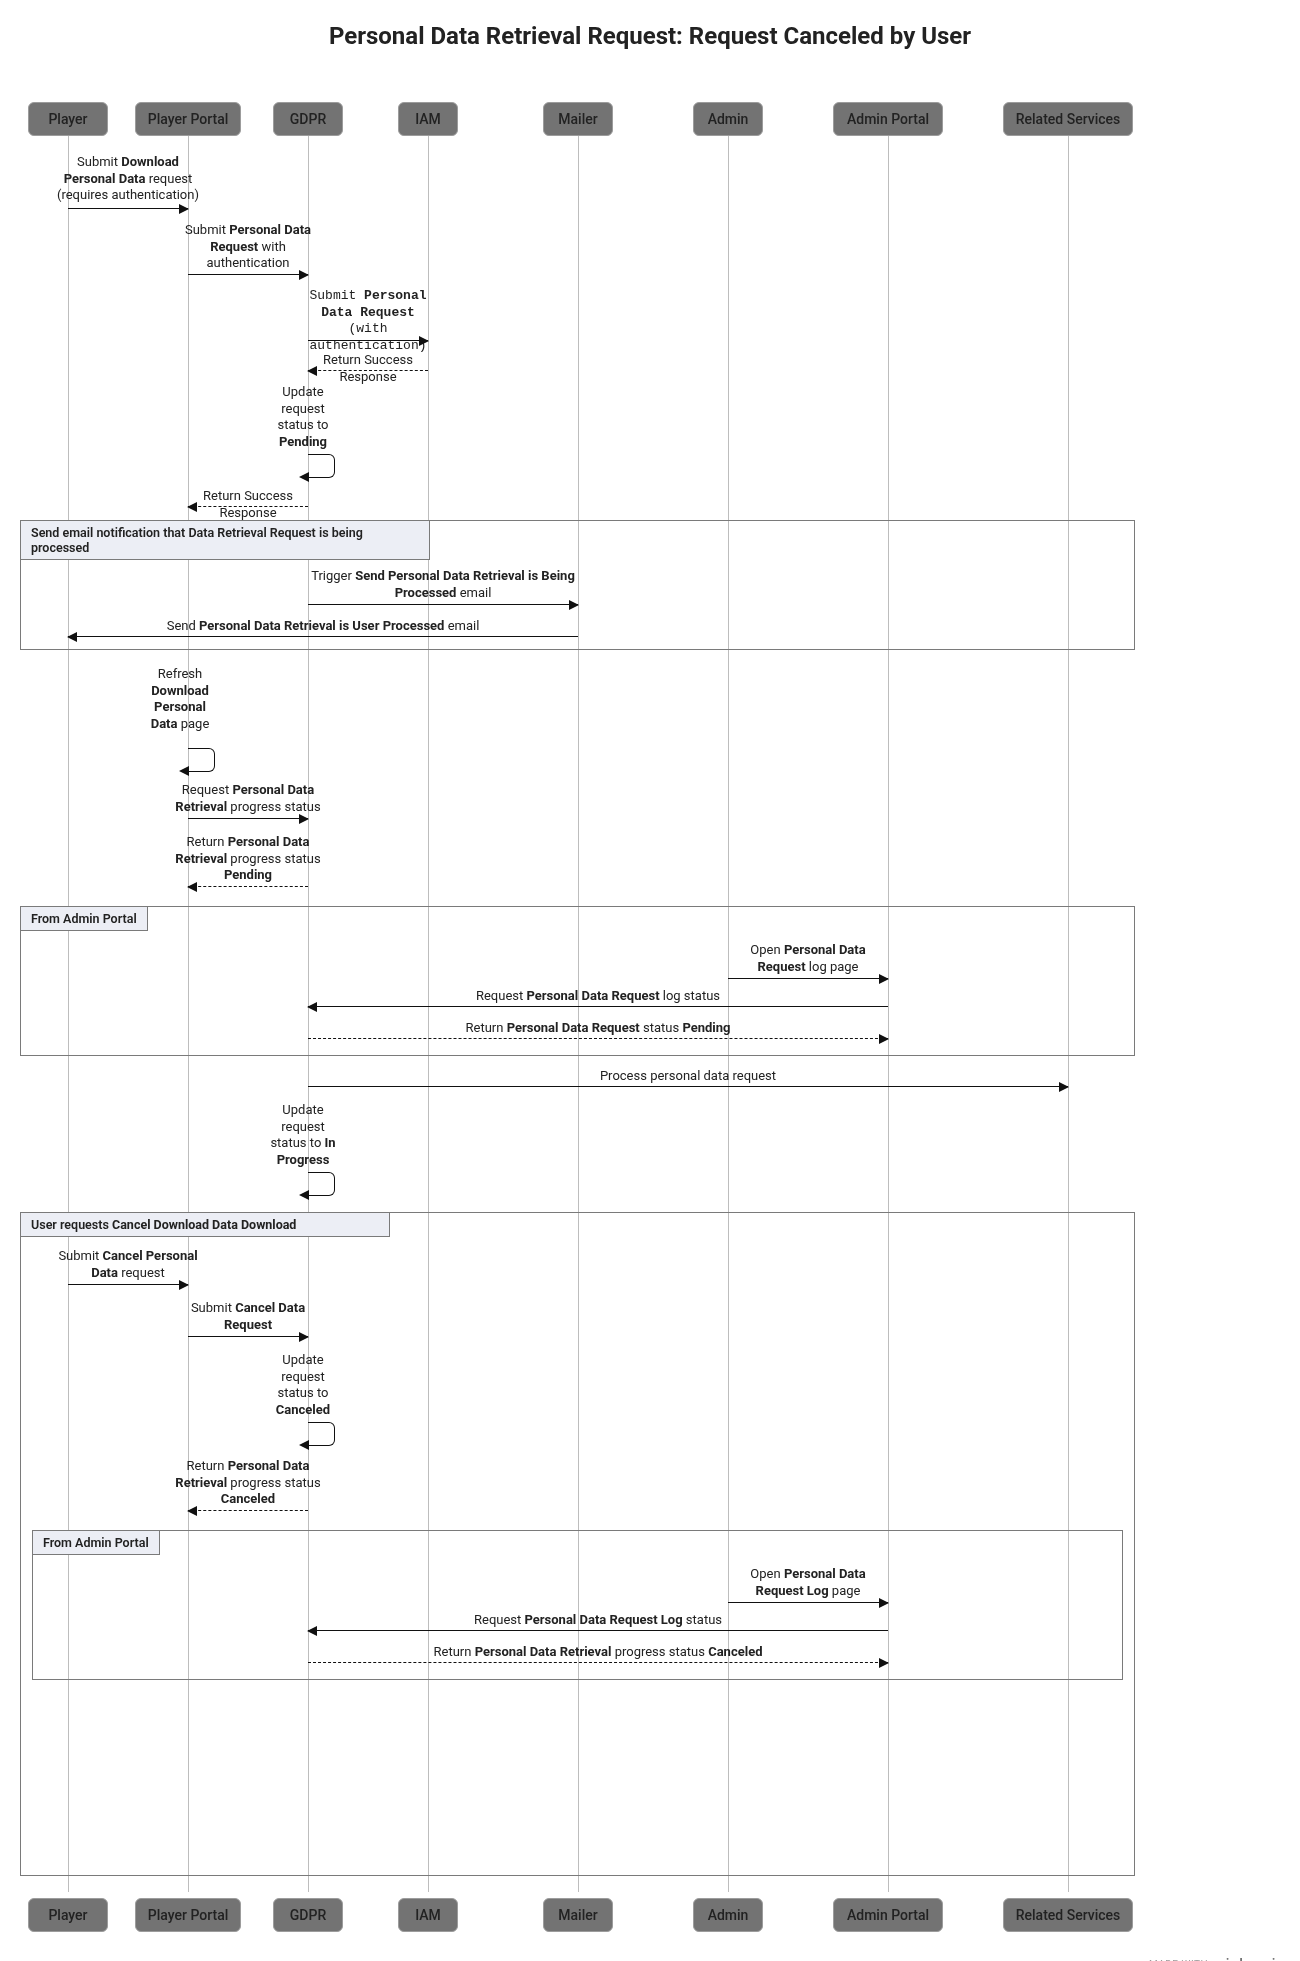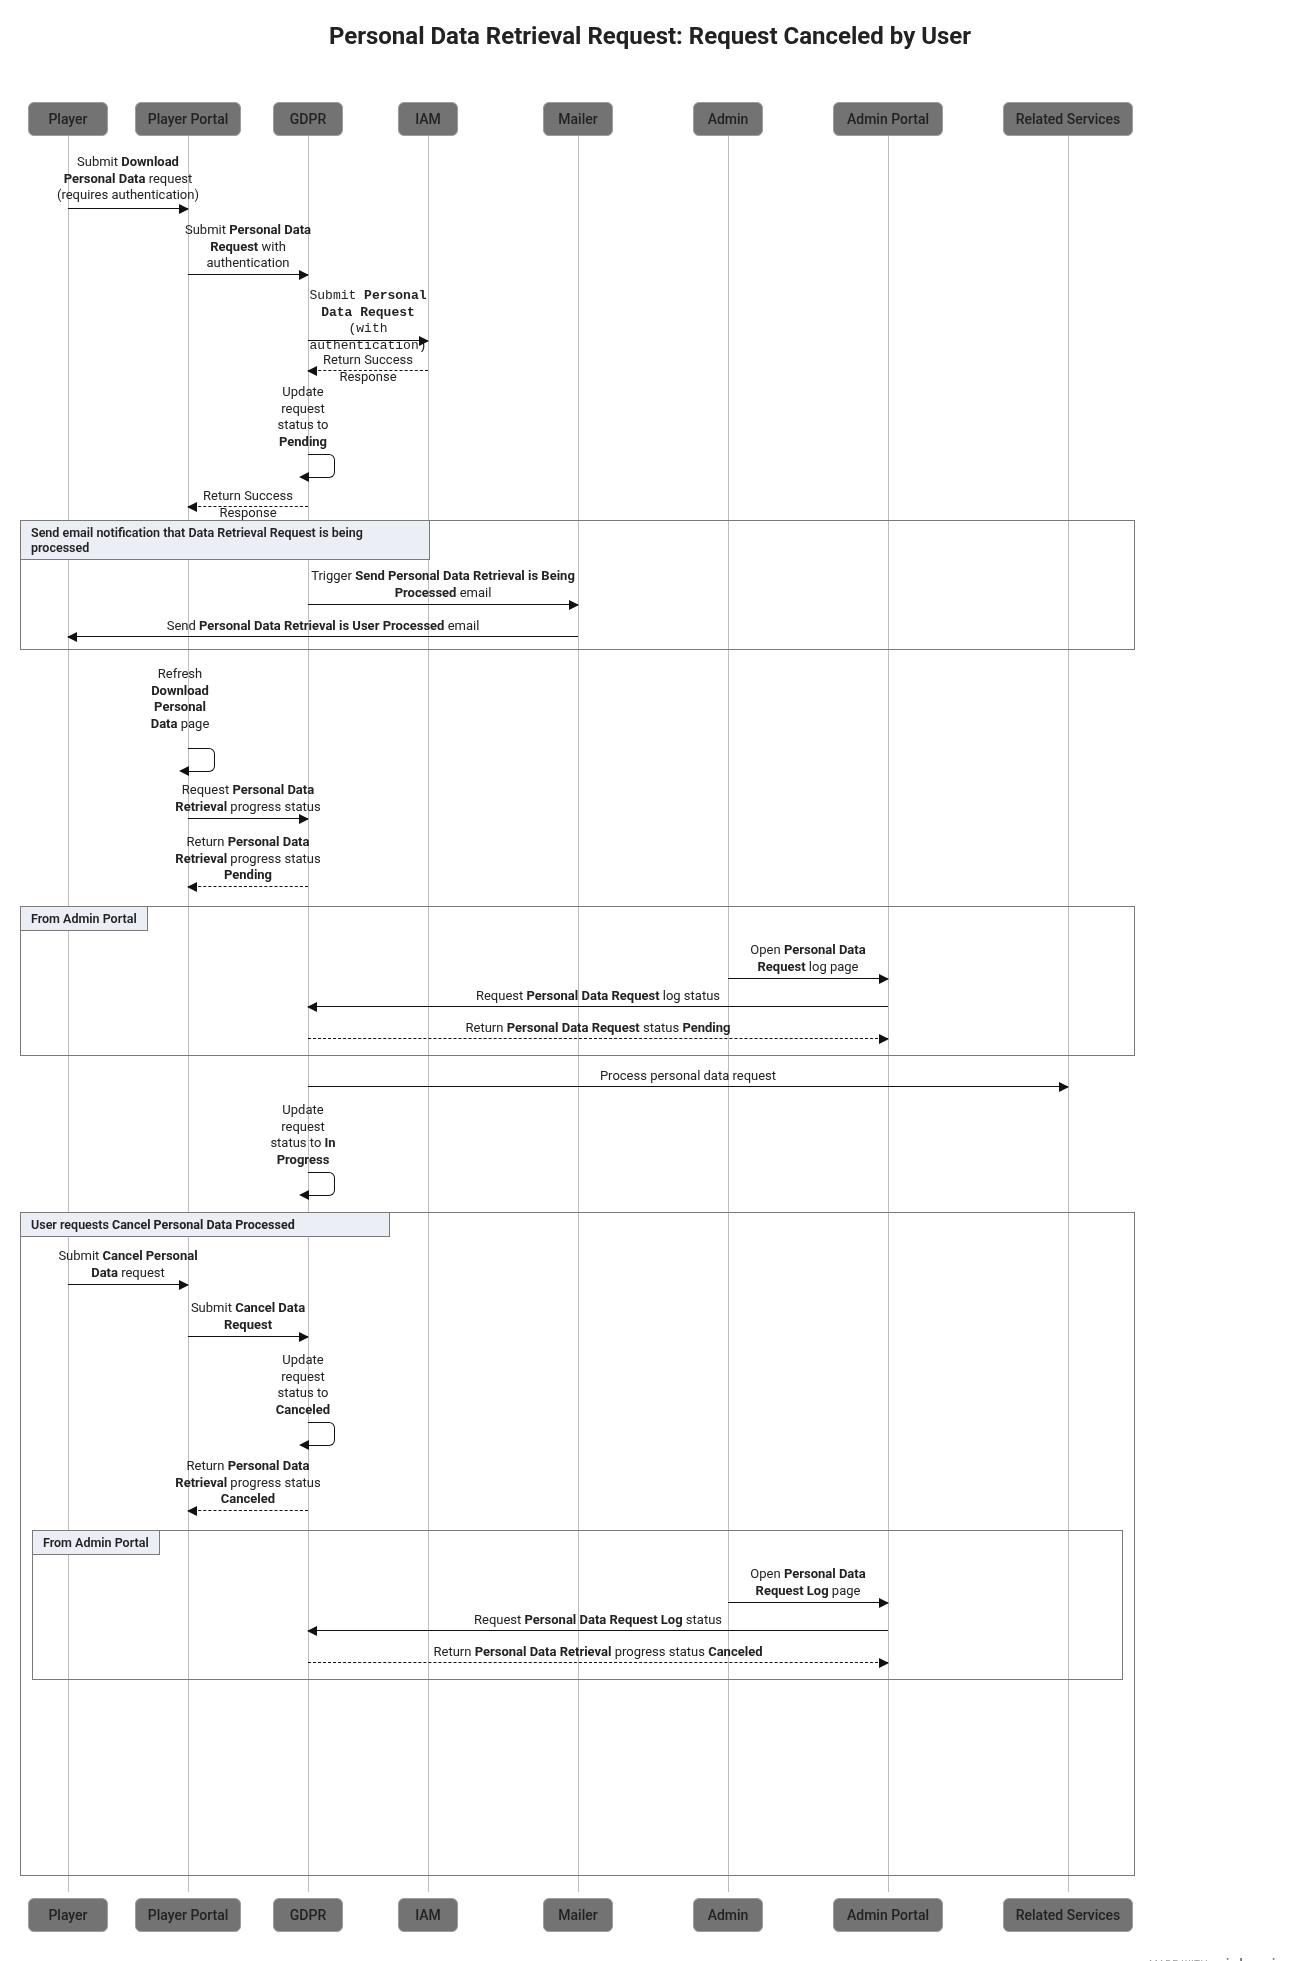--- a/index.html
+++ b/index.html
@@ -214,21 +214,21 @@
   <div class="arrow right" style="left:308px;top:1064px;width:760px;">
       <span class="head"></span>
     </div>
 
   <div class="msg" style="left:303px;top:1080px;width:80px;">Update request status to <b>In Progress</b></div>
   <div class="selfloop" style="left:308px;top:1150px;">
       <span class="head"></span>
     </div>
 
   <div class="group" style="left:20px;top:1190px;width:1115px;height:664px;">
-    <div class="group-title" style="width:370px;">User requests <b>Cancel Personal Data Processed</b></div>
+    <div class="group-title" style="width:370px;">User requests <b>Cancel Download Data Download</b></div>
   </div>
 
   <div class="msg" style="left:128px;top:1226px;width:140px;">Submit <b>Cancel Personal Data</b> request</div>
   <div class="arrow right" style="left:68px;top:1262px;width:120px;">
       <span class="head"></span>
     </div>
 
   <div class="msg" style="left:248px;top:1278px;width:140px;">Submit <b>Cancel Data Request</b></div>
   <div class="arrow right" style="left:188px;top:1314px;width:120px;">
       <span class="head"></span>

